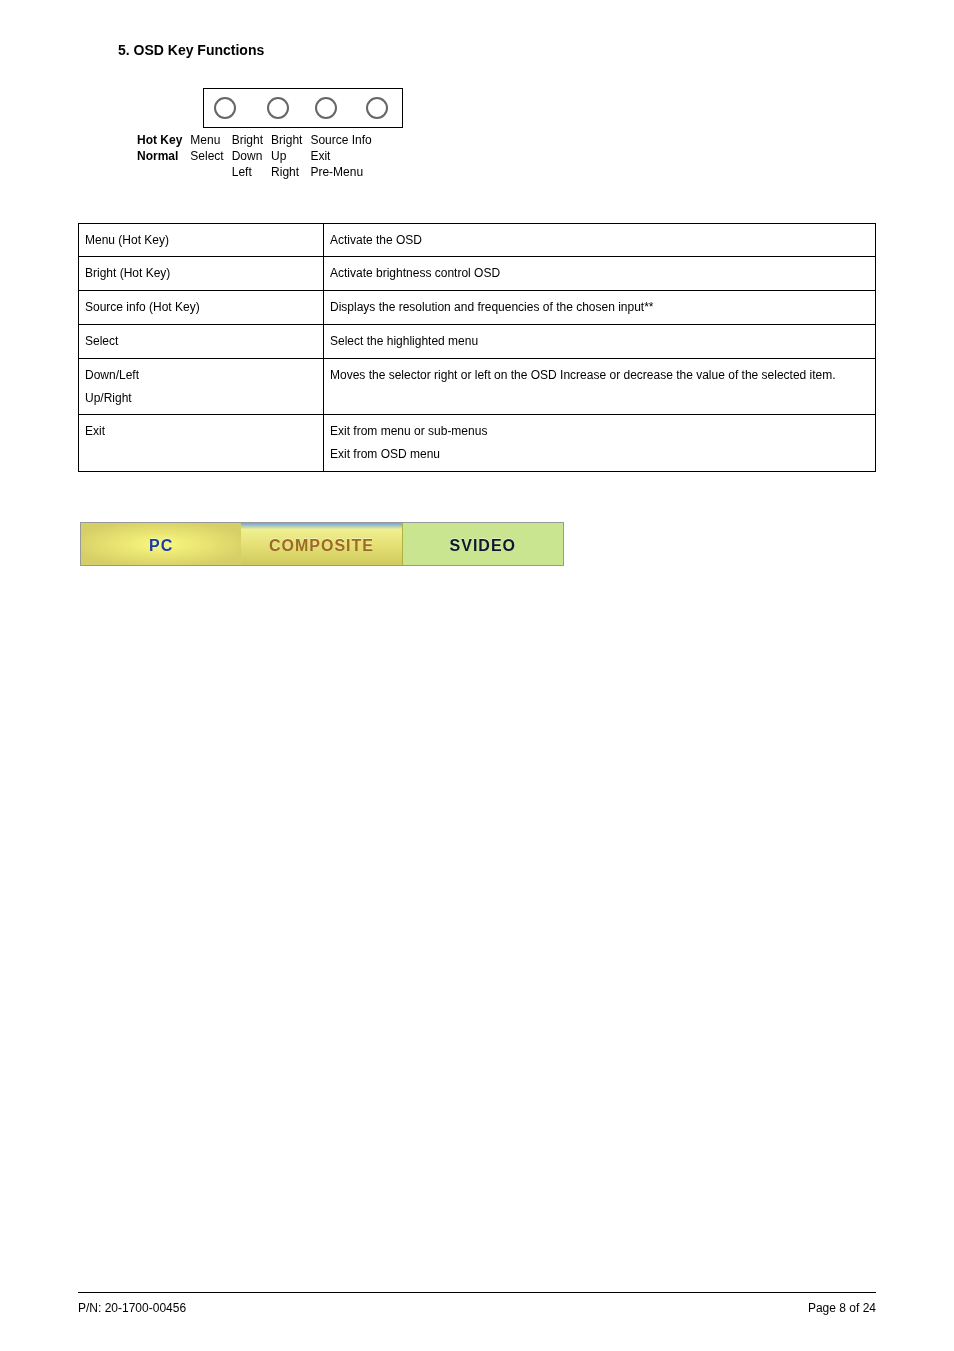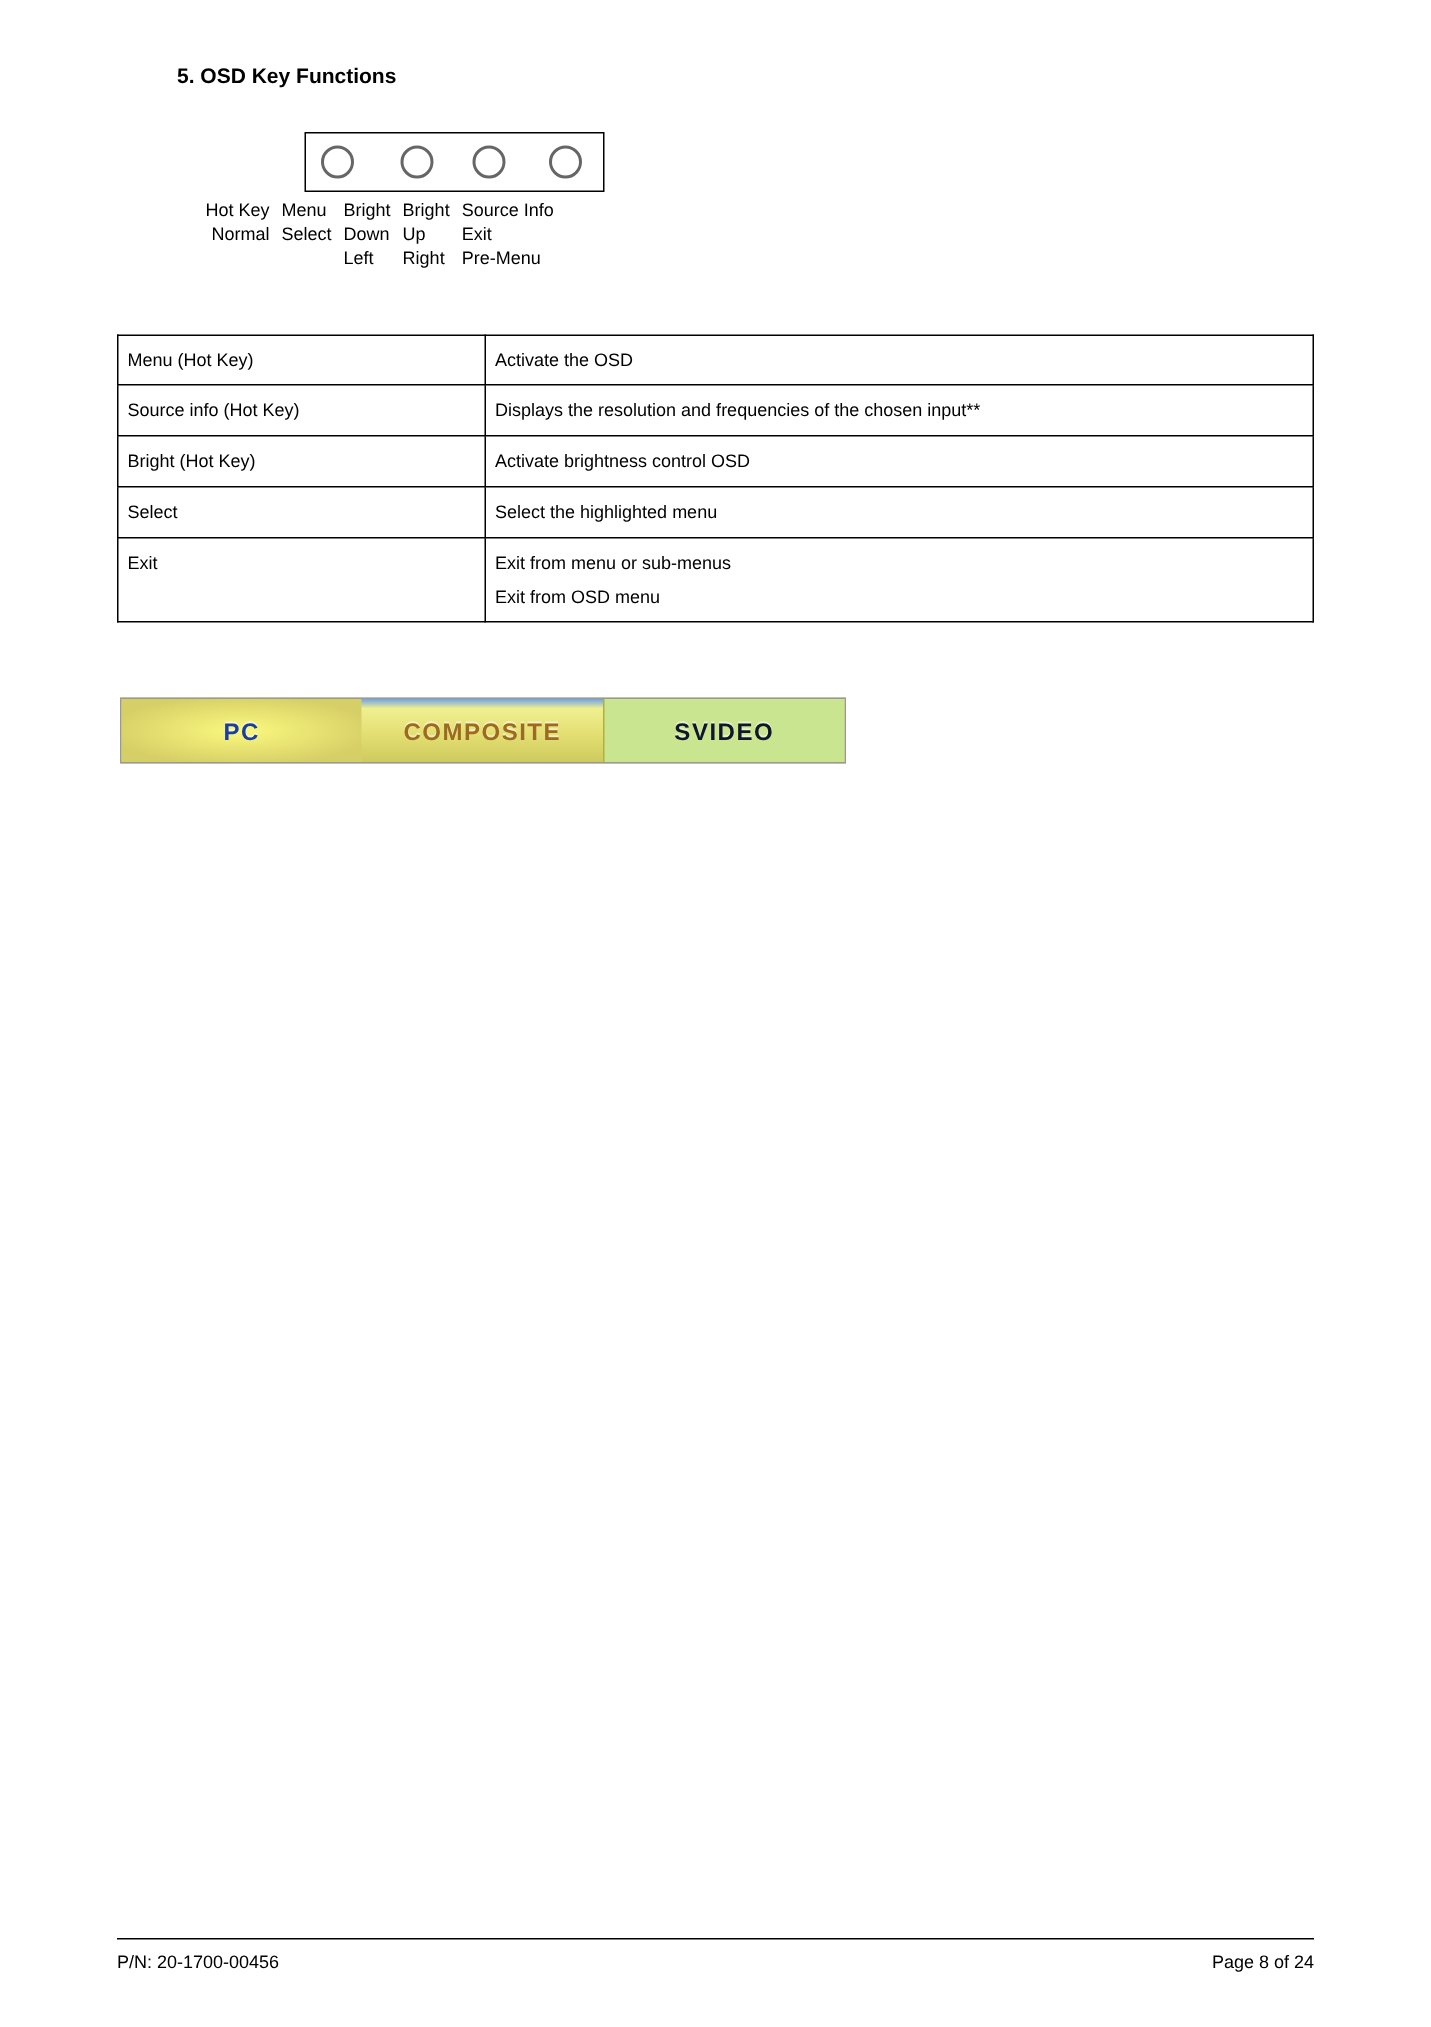--- a/index.html
+++ b/index.html
@@ -52,22 +52,22 @@
     border-collapse: collapse;
     font-size: 12px;
   }
   .button-labels-table td {
     padding: 0 4px;
     vertical-align: top;
     line-height: 1.35;
     white-space: nowrap;
   }
   .row-lbl {
-    font-weight: normal;
-    text-align: right;
+    font-weight: bold;
+    text-align: left;
     padding-left: 0;
     margin-left: 20px;
   }
   .func-table {
     width: 100%;
     border-collapse: collapse;
     margin-top: 42px;
     font-size: 12px;
   }
   .func-table td {
@@ -183,30 +183,35 @@
       </table>
   </div>
 
   <table class="func-table">
     <tbody>
     <tr>
       <td>Menu (Hot Key)</td>
       <td>Activate the OSD</td>
     </tr>
     <tr>
+      <td>Bright (Hot Key)</td>
+      <td>Activate brightness control OSD</td>
+    </tr>
+    <tr>
       <td>Source info (Hot Key)</td>
       <td>Displays the resolution and frequencies of the chosen input**</td>
     </tr>
     <tr>
-      <td>Bright (Hot Key)</td>
-      <td>Activate brightness control OSD</td>
-    </tr>
-    <tr>
       <td>Select</td>
       <td>Select the highlighted menu</td>
+    </tr>
+    <tr>
+      <td style="white-space:pre-line;">Down/Left
+Up/Right</td>
+      <td>Moves the selector right or left on the OSD Increase or decrease the value of the selected item.</td>
     </tr>
     <tr>
       <td>Exit</td>
       <td style="white-space:pre-line;">Exit from menu or sub-menus
 Exit from OSD menu</td>
     </tr>
   </tbody>
     </table>
 
   <div class="osd-window">

